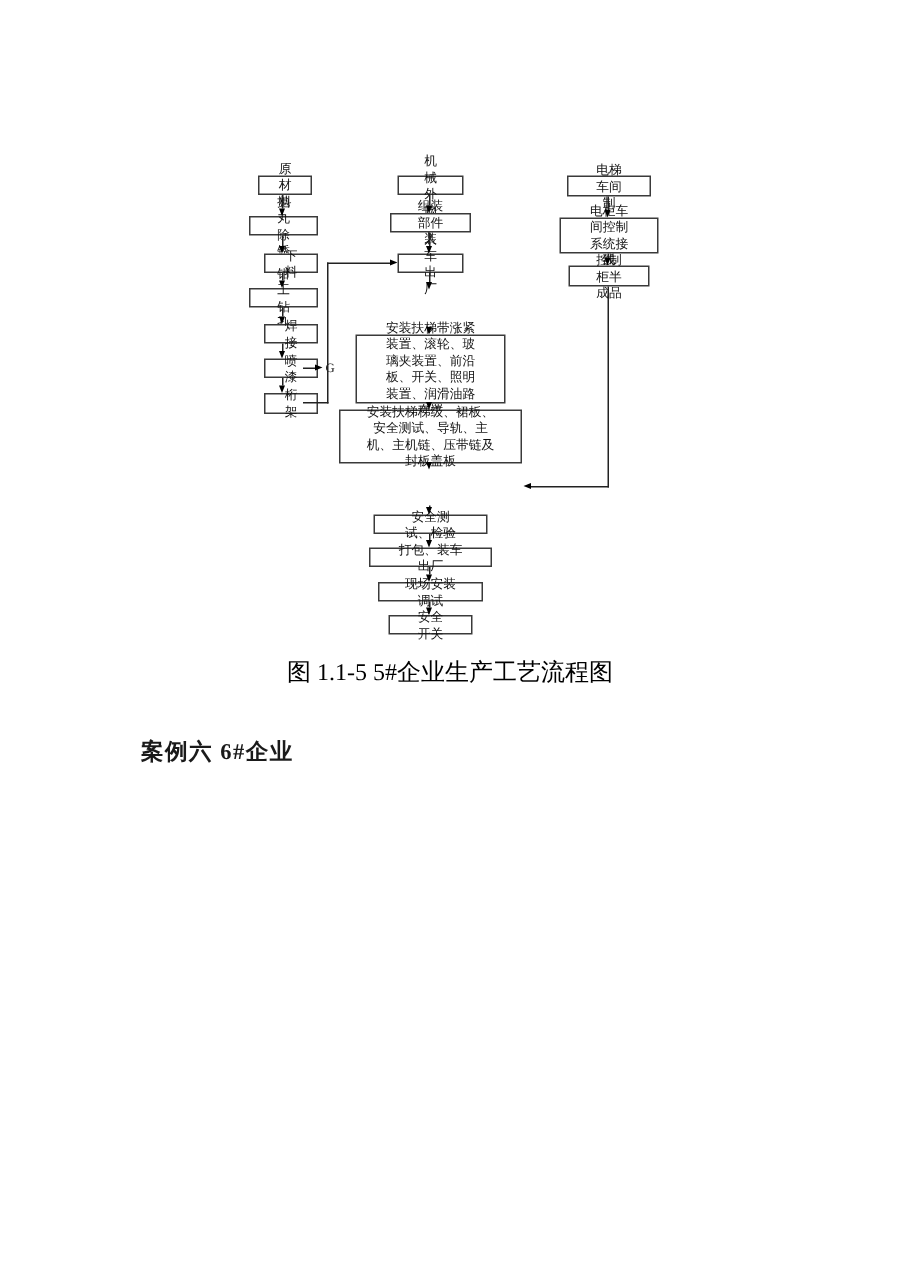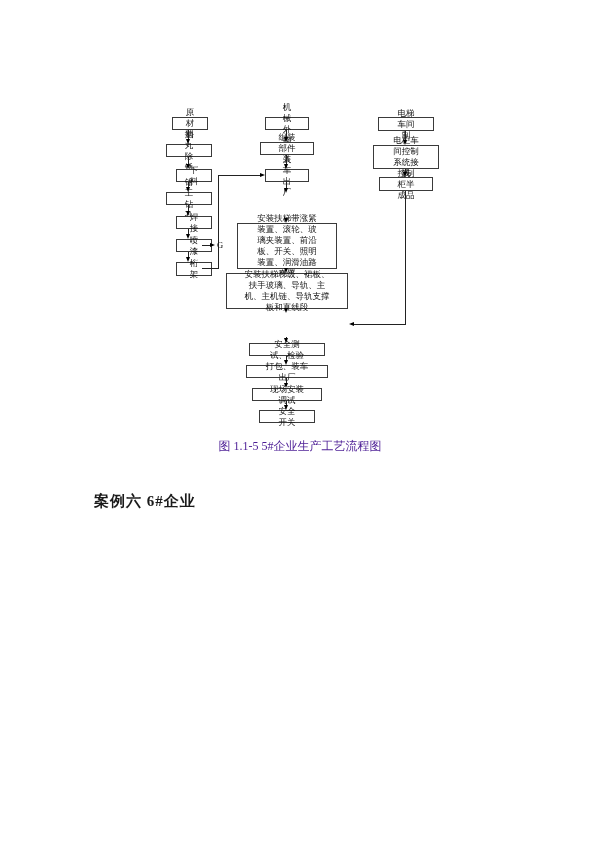--- a/index.html
+++ b/index.html
@@ -16,21 +16,21 @@
   .ad{position:absolute;width:0;height:0;border-left:2.5px solid transparent;
       border-right:2.5px solid transparent;border-top:5px solid #000;}
   .ar{position:absolute;width:0;height:0;border-top:2.5px solid transparent;
       border-bottom:2.5px solid transparent;border-left:5px solid #000;}
   .al{position:absolute;width:0;height:0;border-top:2.5px solid transparent;
       border-bottom:2.5px solid transparent;border-right:5px solid #000;}
   .gas{position:absolute;font-size:8.5px;line-height:10px;color:#111;}
 
   
   .caption{position:absolute;left:0;top:438px;width:600px;text-align:center;
-           font-size:12px;color:#4c1d95;}
+           font-size:16px;color:#000000;}
   .content{position:absolute;left:94px;top:492px;width:458px;}
   .content h2{font-size:15px;font-weight:bold;margin:0 0 10px 0;letter-spacing:1px;}
   .content p{font-size:16px;line-height:34px;margin:0;text-indent:32px;
              text-align:justify;letter-spacing:0.4px;}
   .content p.bold{font-weight:bold;}
   .pagenum{position:absolute;left:0;top:756px;width:600px;text-align:center;
            font-size:13.5px;color:#111;}
 </style>
 </head>
 <body>
@@ -66,21 +66,21 @@
 
     <div class="hl" style="left:37px;top:151px;width:17px"></div>
     <div class="vl" style="left:53px;top:58px;height:94px"></div>
     <div class="hl" style="left:53px;top:58px;width:42px"></div>
     <div class="ar" style="left:95px;top:55.5px"></div>
 
     <div class="fbox" style="left:100px;top:0;width:44px;height:13px">机械外购</div>
     <div class="fbox" style="left:95px;top:25px;width:54px;height:13px">组装部件入</div>
     <div class="fbox" style="left:100px;top:52px;width:44px;height:13px">装车出厂</div>
     <div class="fbox" style="left:72px;top:106px;width:100px;height:46px">安装扶梯带涨紧装置、滚轮、玻璃夹装置、前沿板、开关、照明装置、润滑油路布置</div>
-    <div class="fbox" style="left:61px;top:156px;width:122px;height:36px">安装扶梯梯级、裙板、扶手玻璃、导轨、主机、主机链、导轨支撑板和直线段</div>
+    <div class="fbox" style="left:61px;top:156px;width:122px;height:36px">安装扶梯梯级、裙板、安全测试、导轨、主机、主机链、压带链及封板盖板</div>
     <div class="fbox" style="left:84px;top:226px;width:76px;height:13px">安全测试、检验</div>
     <div class="fbox" style="left:81px;top:248px;width:82px;height:13px">打包、装车出厂</div>
     <div class="fbox" style="left:87px;top:271px;width:70px;height:13px">现场安装调试</div>
     <div class="fbox" style="left:94px;top:293px;width:56px;height:13px">安全开关</div>
 
     <div class="vl" style="left:121px;top:13px;height:7px"></div>
       <div class="ad" style="left:119px;top:20px"></div>
     <div class="vl" style="left:121px;top:38px;height:9px"></div>
       <div class="ad" style="left:119px;top:47px"></div>
     <div class="vl" style="left:121px;top:65px;height:6px"></div>

